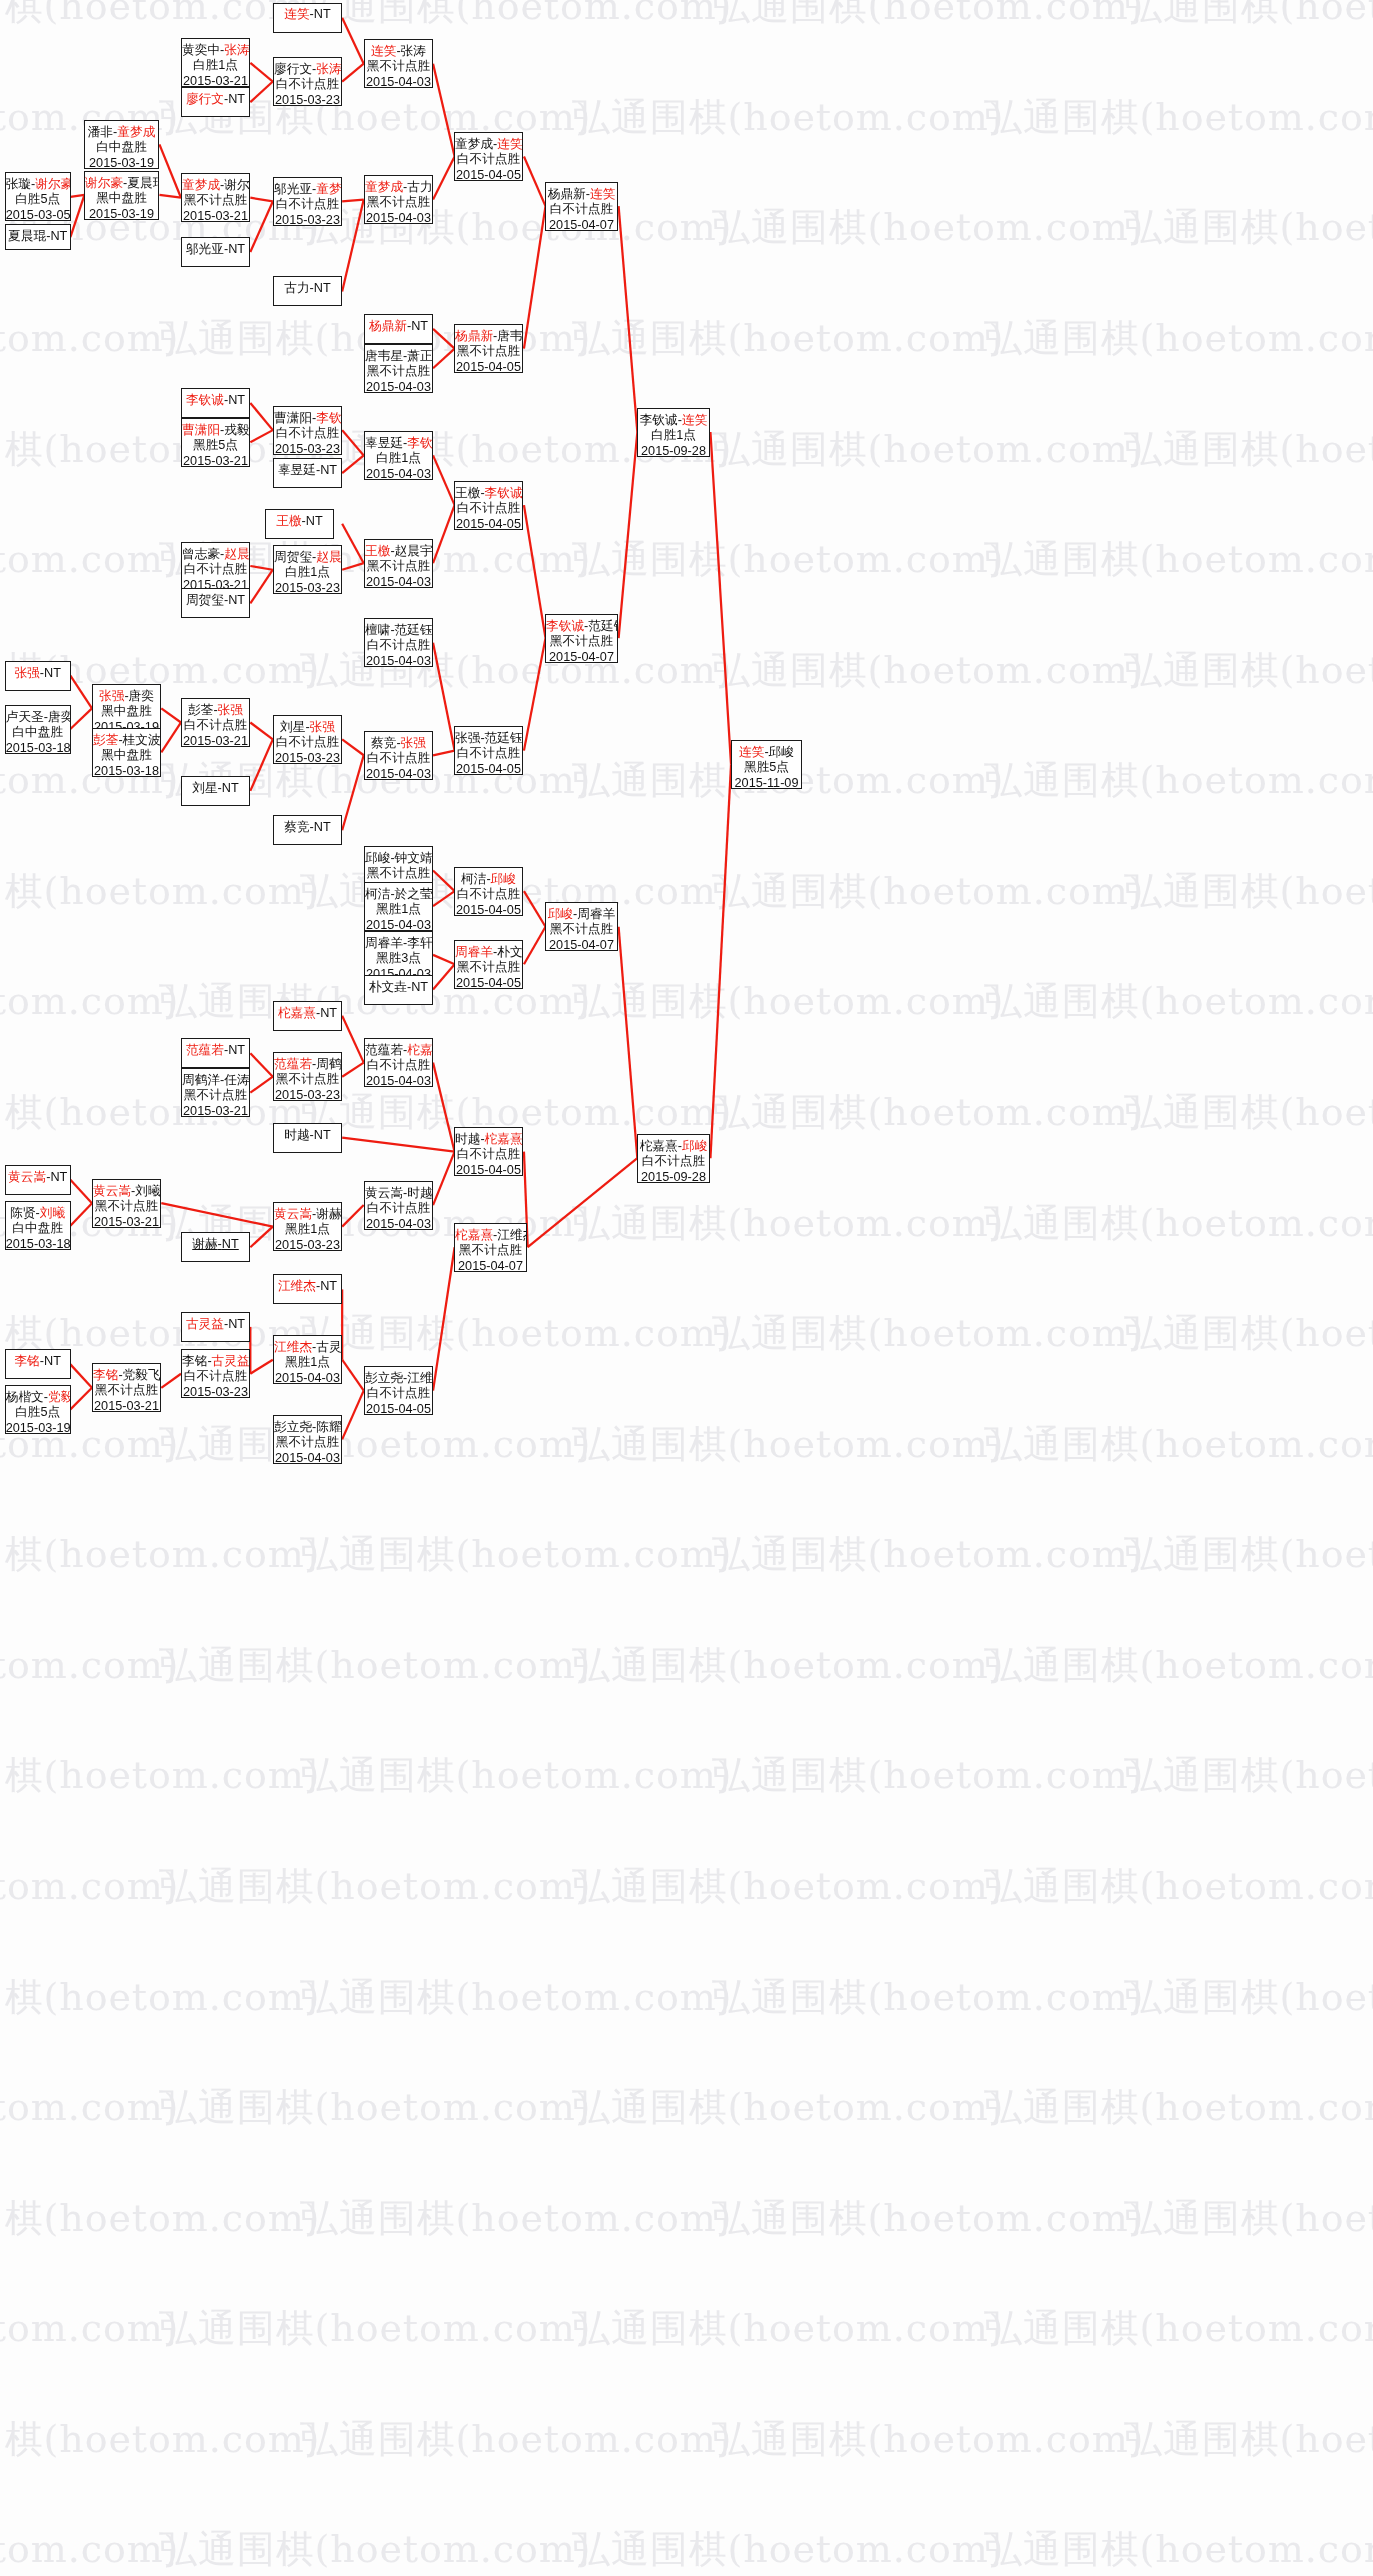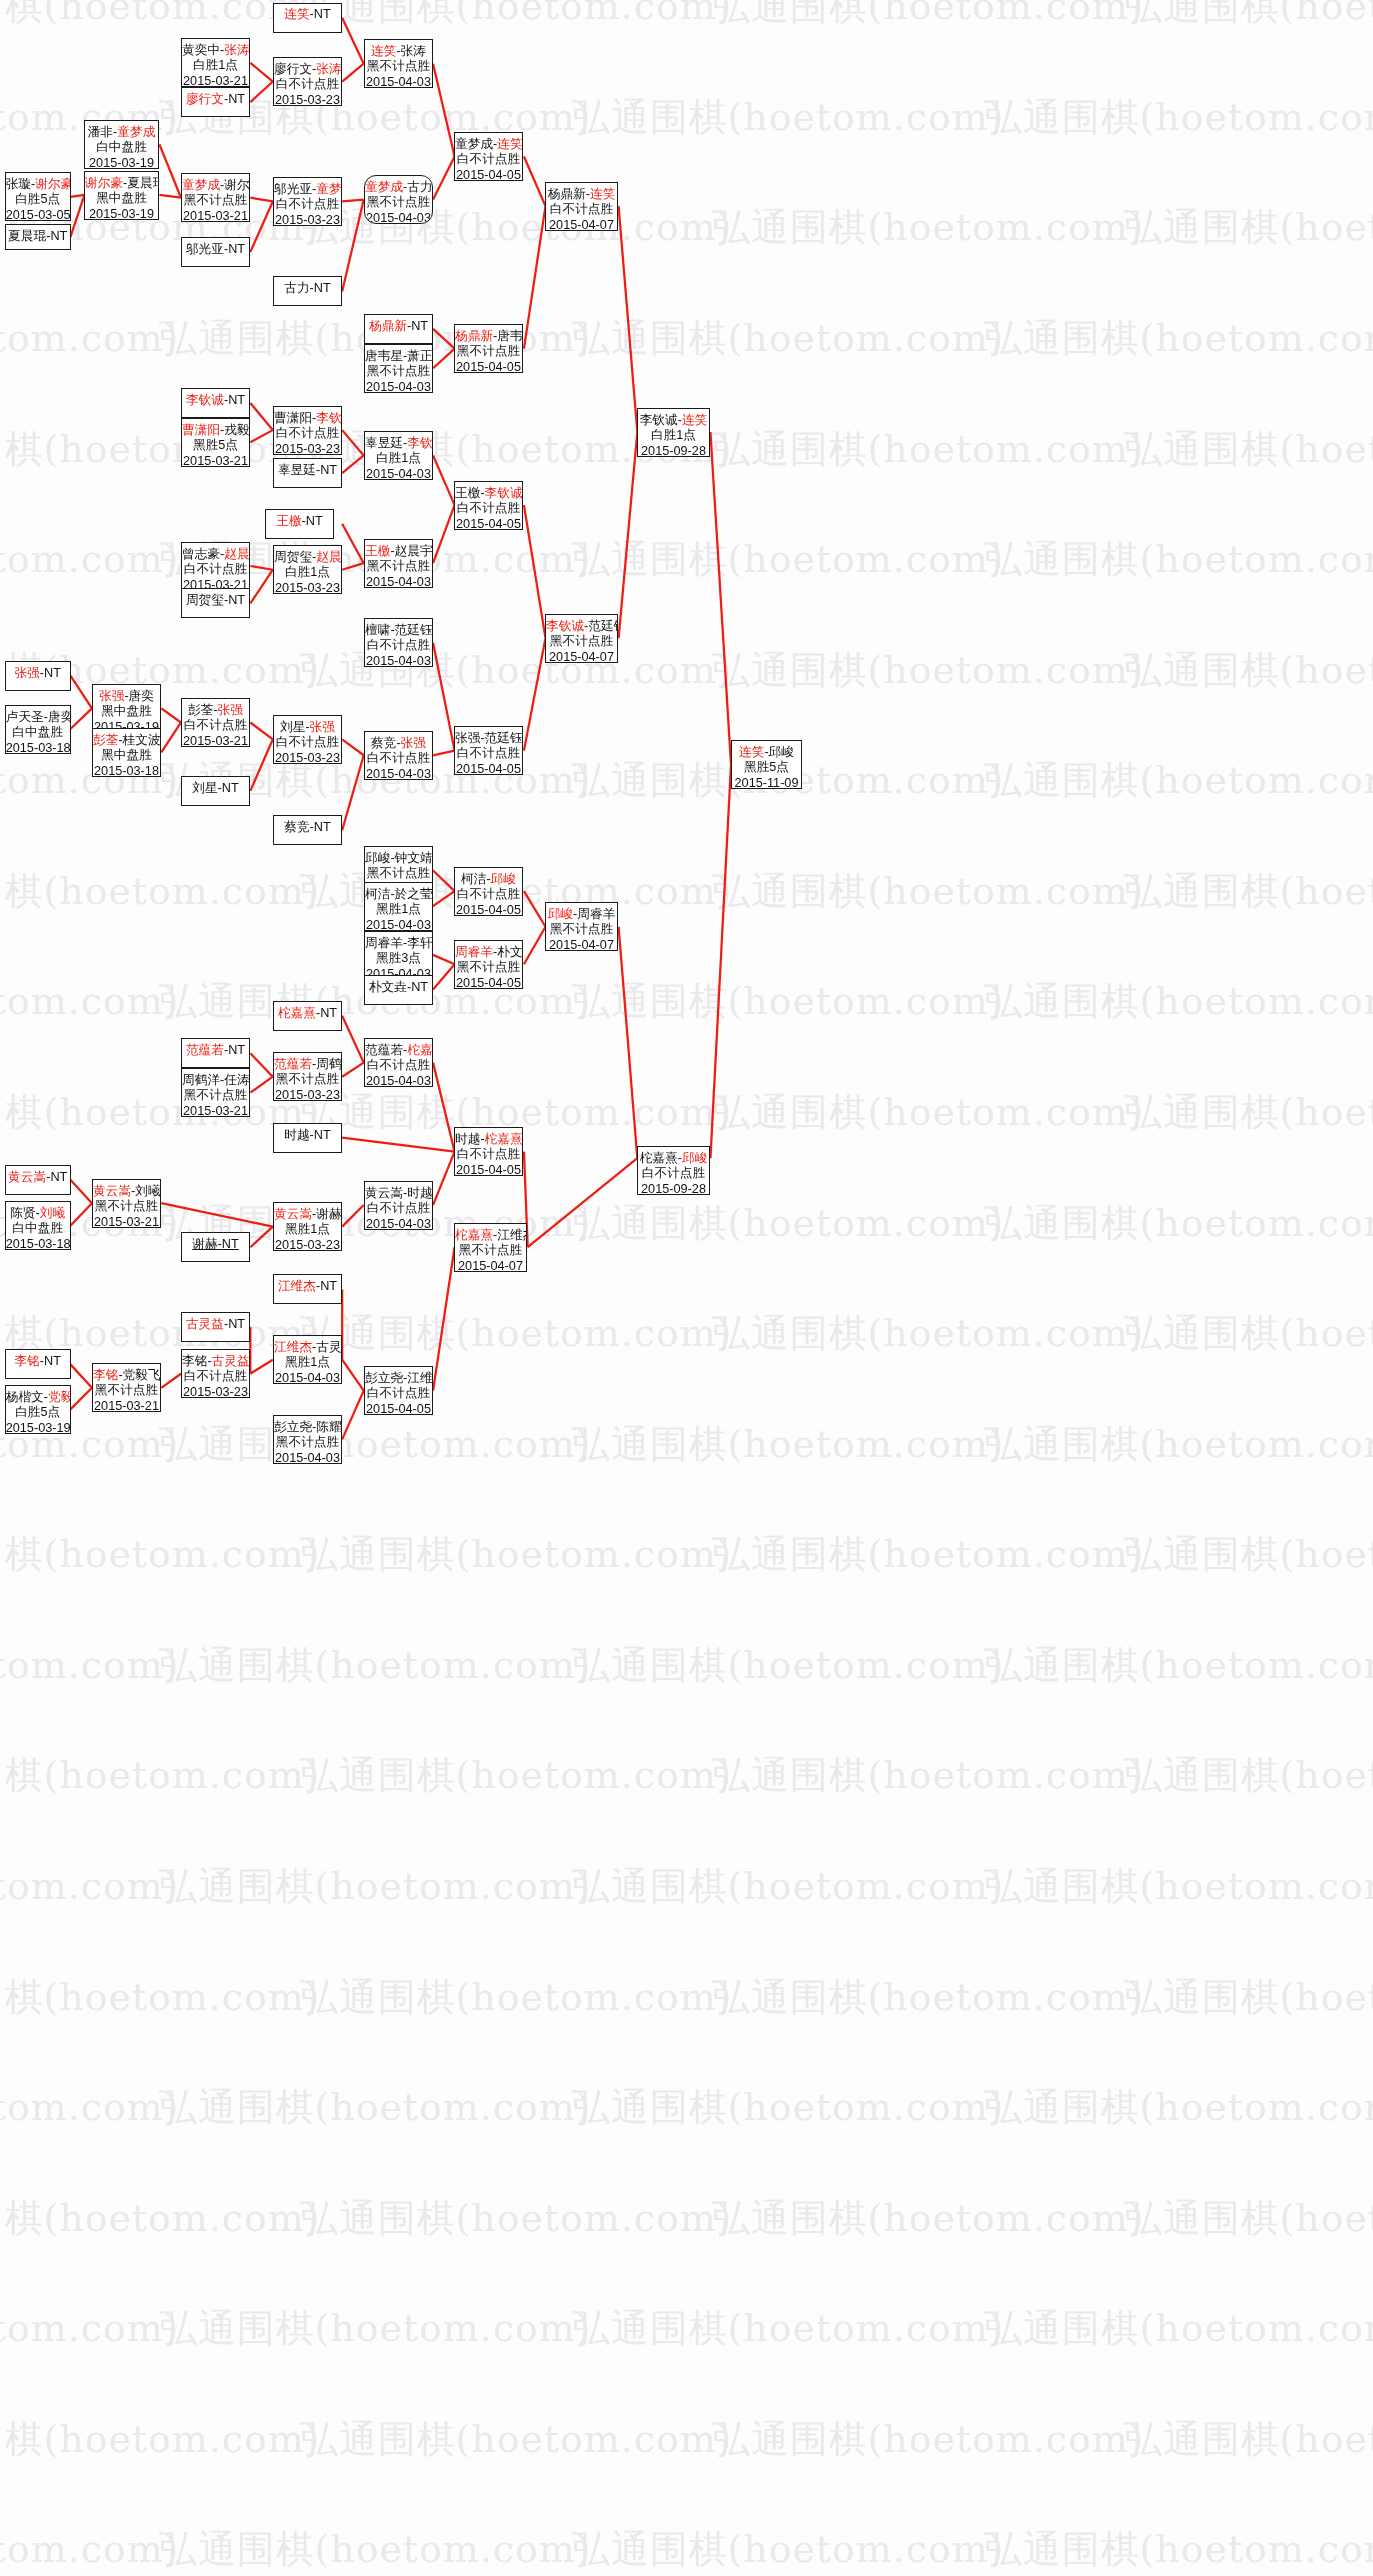--- a/index.html
+++ b/index.html
@@ -274,21 +274,21 @@
         <span class="ln">2015-03-23</span>
       </div>
       <div class="node" id="node-n12" style="left: 273px; top: 276px; width: 69px; height: 30px;">
         <span class="ln pair"><span class="k">古力</span><span class="k">-</span><span class="k">NT</span></span>
       </div>
       <div class="node" id="node-n13" style="left: 364px; top: 39px; width: 69px; height: 49px;">
         <span class="ln pair"><span class="r">连笑</span><span class="k">-</span><span class="k">张涛</span></span>
         <span class="ln">黑不计点胜</span>
         <span class="ln">2015-04-03</span>
       </div>
-      <div class="node" id="node-n14" style="left: 364px; top: 175px; width: 69px; height: 49px; border-radius: 12px;">
+      <div class="node" id="node-n14" style="left: 364px; top: 175px; width: 69px; height: 49px;">
         <span class="ln pair"><span class="r">童梦成</span><span class="k">-</span><span class="k">古力</span></span>
         <span class="ln">黑不计点胜</span>
         <span class="ln">2015-04-03</span>
       </div>
       <div class="node" id="node-n15" style="left: 364px; top: 314px; width: 69px; height: 30px;">
         <span class="ln pair"><span class="r">杨鼎新</span><span class="k">-</span><span class="k">NT</span></span>
       </div>
       <div class="node" id="node-n16" style="left: 364px; top: 344px; width: 69px; height: 49px;">
         <span class="ln pair"><span class="k">唐韦星</span><span class="k">-</span><span class="k">萧正浩</span></span>
         <span class="ln">黑不计点胜</span>
@@ -540,21 +540,21 @@
       <div class="node" id="node-n72" style="left: 454px; top: 1223px; width: 73px; height: 49px;">
         <span class="ln pair"><span class="r">柁嘉熹</span><span class="k">-</span><span class="k">江维杰</span></span>
         <span class="ln">黑不计点胜</span>
         <span class="ln">2015-04-07</span>
       </div>
       <div class="node" id="node-n73" style="left: 637px; top: 408px; width: 73px; height: 49px;">
         <span class="ln pair"><span class="k">李钦诚</span><span class="k">-</span><span class="r">连笑</span></span>
         <span class="ln">白胜1点</span>
         <span class="ln">2015-09-28</span>
       </div>
-      <div class="node" id="node-n74" style="left: 637px; top: 1134px; width: 73px; height: 49px; margin-top: 12px;">
+      <div class="node" id="node-n74" style="left: 637px; top: 1134px; width: 73px; height: 49px;">
         <span class="ln pair"><span class="k">柁嘉熹</span><span class="k">-</span><span class="r">邱峻</span></span>
         <span class="ln">白不计点胜</span>
         <span class="ln">2015-09-28</span>
       </div>
       <div class="node" id="node-n75" style="left: 731px; top: 740px; width: 71px; height: 49px;">
         <span class="ln pair"><span class="r">连笑</span><span class="k">-</span><span class="k">邱峻</span></span>
         <span class="ln">黑胜5点</span>
         <span class="ln">2015-11-09</span>
       </div>
     </div>

